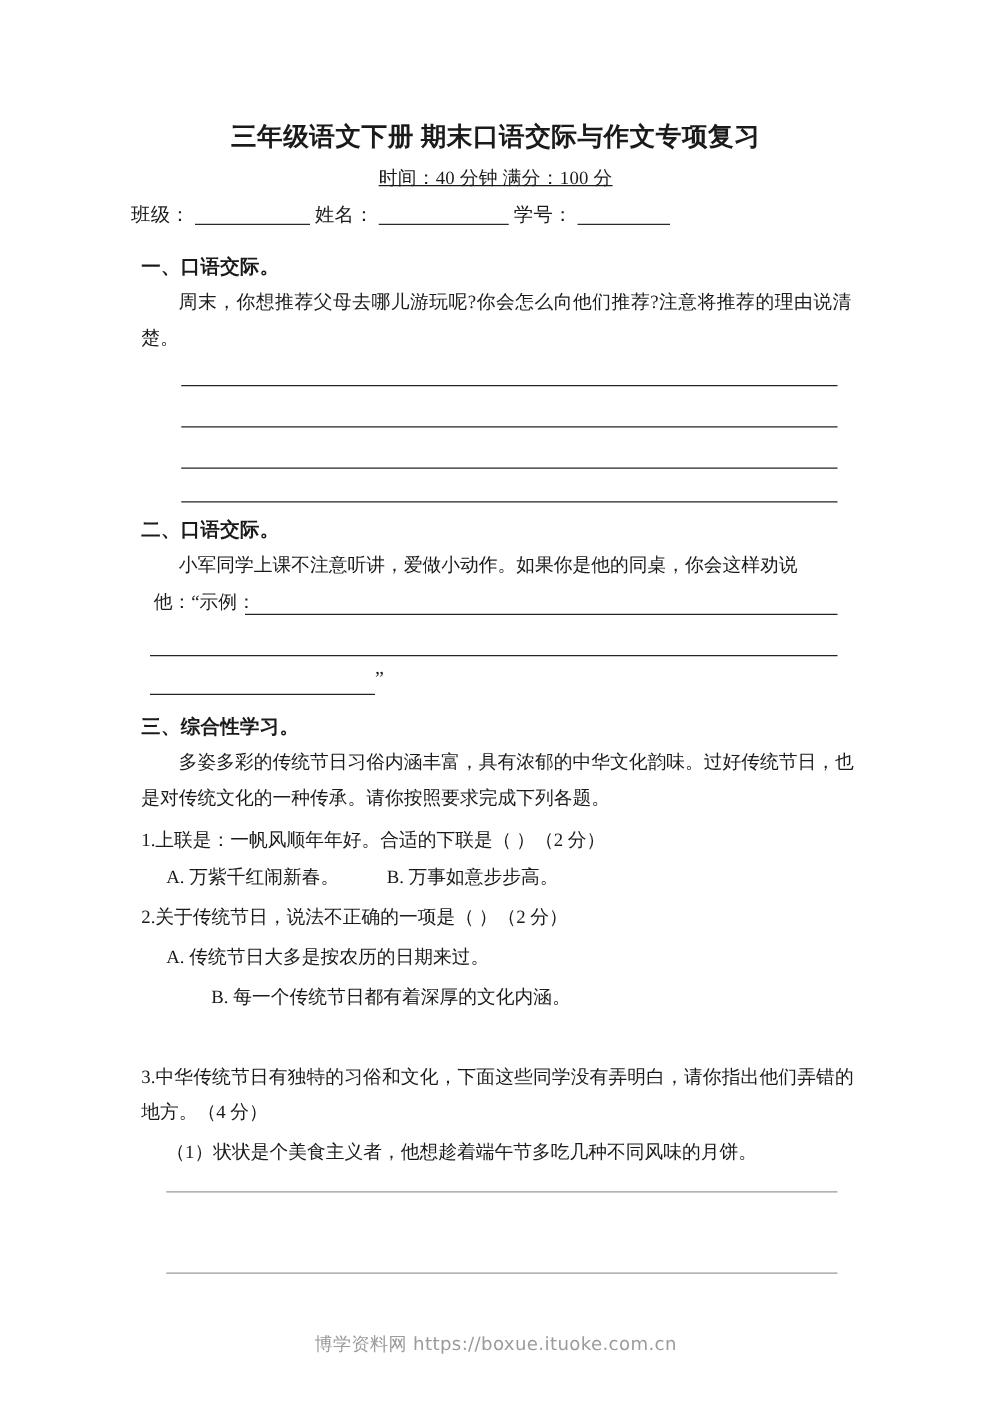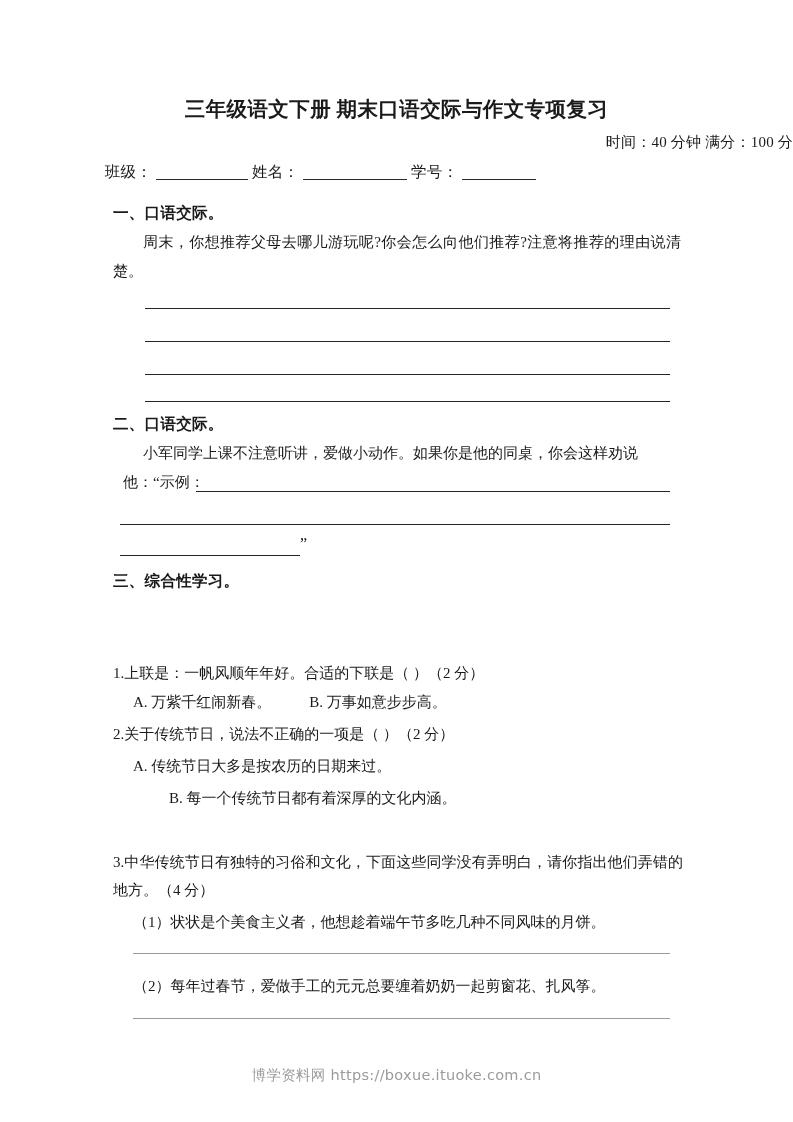--- a/index.html
+++ b/index.html
@@ -36,23 +36,24 @@
     font-size: 20.5px;
     font-weight: bold;
     letter-spacing: 0.4px;
     font-family: Liberation Serif, serif;
   }
   .doc-subtitle {
     position: absolute;
     left: 0;
     top: 133px;
     width: 793px;
-    text-align: right;
+    text-align: center;
     font-size: 15px;
     letter-spacing: 0.2px;
+    text-decoration: underline;
   }
   .info-row {
     position: absolute;
     left: 0;
     top: 162px;
     width: 645px;
     text-align: center;
     font-size: 15.5px;
     white-space: nowrap;
   }
@@ -152,38 +153,38 @@
   <div class="sec-head" style="top:414px;">二、口语交际。</div>
   <div class="para" style="top:439px; width:574px;">小军同学上课不注意听讲，爱做小动作。如果你是他的同桌，你会这样劝说</div>
   <div class="qline" style="left:113px; top:468px;margin-left:10px;">他：“示例：</div>
 
   <div class="ans-line" style="left:196px; top:491px; width:474px;"></div>
   <div class="ans-line" style="left:120px; top:524px; width:550px;"></div>
   <div class="ans-line" style="left:120px; top:555px; width:180px;"></div>
   <div class="close-quote" style="left:300px; top:535px;">”</div>
 
   <div class="sec-head" style="top:571px;">三、综合性学习。</div>
+  <div class="para" style="top:596px; width:570px;">多姿多彩的传统节日习俗内涵丰富，具有浓郁的中华文化韵味。过好传统节日，也是对传统文化的一种传承。请你按照要求完成下列各题。</div>
 
   <div class="qline" style="left:113px; top:659px;">
     <span>1.</span><span>上联是：一帆风顺年年好。合适的下联是（        ）（2 分）</span>
   </div>
   <div class="qline" style="left:133px; top:688px;">
     <span>A. 万紫千红闹新春。</span><span style="display:inline-block;width:38px;"></span><span>B. 万事如意步步高。</span>
   </div>
 
   <div class="qline" style="left:113px; top:720px;">
     <span>2.</span><span>关于传统节日，说法不正确的一项是（        ）（2 分）</span>
   </div>
   <div class="qline" style="left:133px; top:752px;">A. 传统节日大多是按农历的日期来过。</div>
   <div class="qline" style="left:133px; top:784px;margin-left:36px;">B. 每一个传统节日都有着深厚的文化内涵。</div>
 
   <div class="qblock" style="left:113px; top:848px; width:570px;">
     <span>3.</span><span>中华传统节日有独特的习俗和文化，下面这些同学没有弄明白，请你指出他们弄错的地方。（4 分）</span>
   </div>
   <div class="qline" style="left:133px; top:908px;">（1）状状是个美食主义者，他想趁着端午节多吃几种不同风味的月饼。</div>
   <div class="ans-line light" style="left:133px; top:953px; width:537px;"></div>
 
-  <div class="qline" style="left:133px; top:972px;">（2）每年过春节，爱做手工的元元总要缠着奶奶一起剪窗花、扎风筝。</div>
   <div class="ans-line light" style="left:133px; top:1018px; width:537px;"></div>
 
   <div class="footer-mark">博学资料网 https://boxue.ituoke.com.cn</div>
 
 </div>
 
 </body></html>

